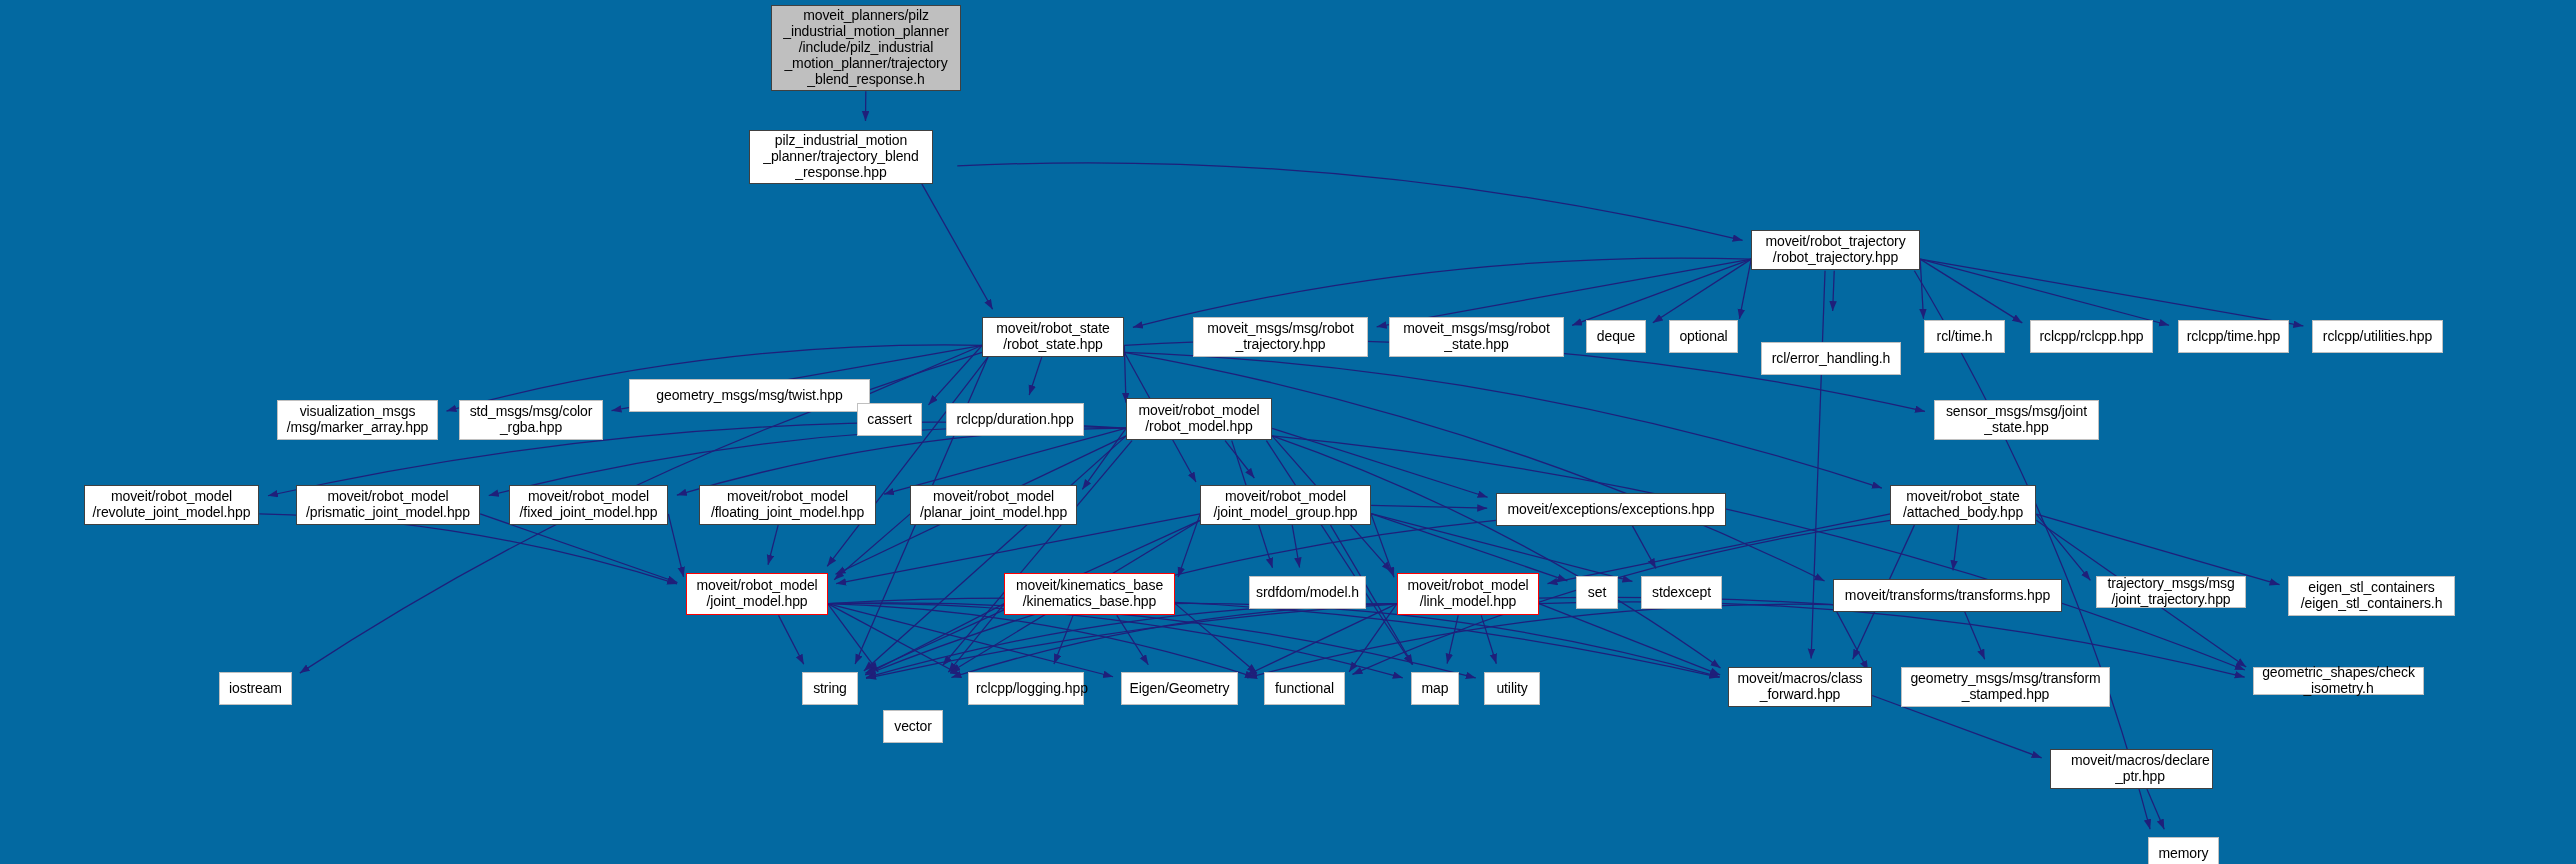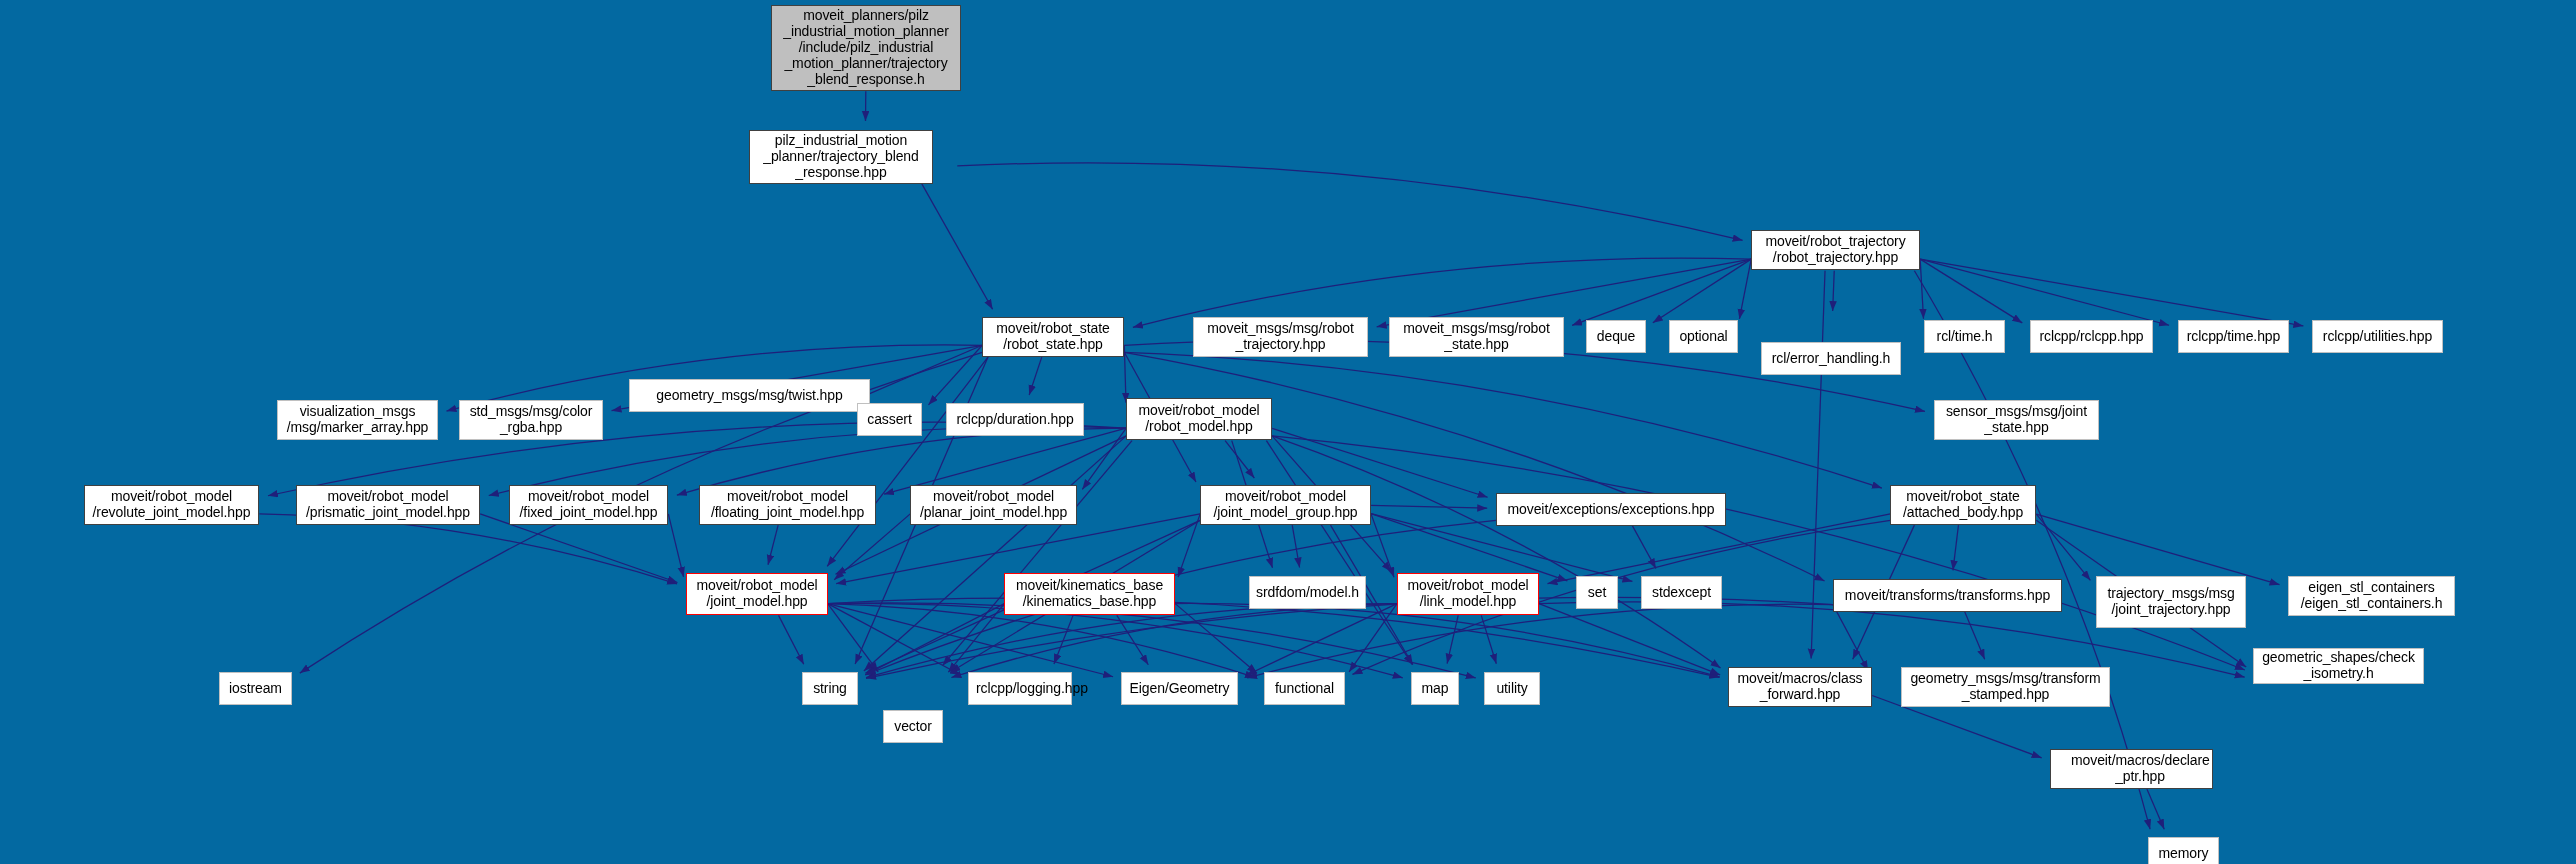--- a/index.html
+++ b/index.html
@@ -202,36 +202,36 @@
       <div class="node red" style="left: 686px; top: 573px; width: 142px; height: 42px;"><span>moveit/robot_model
 /joint_model.hpp</span></div>
       <div class="node red" style="left: 1004px; top: 573px; width: 171px; height: 42px;"><span>moveit/kinematics_base
 /kinematics_base.hpp</span></div>
       <div class="node" style="left: 1249px; top: 576px; width: 117px; height: 33px;"><span>srdfdom/model.h</span></div>
       <div class="node red" style="left: 1397px; top: 573px; width: 142px; height: 42px;"><span>moveit/robot_model
 /link_model.hpp</span></div>
       <div class="node" style="left: 1576px; top: 576px; width: 42px; height: 33px; text-align: center;"><span>set</span></div>
       <div class="node" style="left: 1641px; top: 576px; width: 81px; height: 33px;"><span>stdexcept</span></div>
       <div class="node dark" style="left: 1833px; top: 579px; width: 229px; height: 33px;"><span>moveit/transforms/transforms.hpp</span></div>
-      <div class="node" style="left: 2096px; top: 576px; width: 150px; height: 52px;"><span>trajectory_msgs/msg
+      <div class="node" style="left: 2096px; top: 576px; width: 150px; height: 32px;"><span>trajectory_msgs/msg
 /joint_trajectory.hpp</span></div>
       <div class="node" style="left: 2288px; top: 576px; width: 167px; height: 40px;"><span>eigen_stl_containers
 /eigen_stl_containers.h</span></div>
       <div class="node" style="left: 219px; top: 672px; width: 73px; height: 33px;"><span>iostream</span></div>
       <div class="node" style="left: 802px; top: 672px; width: 56px; height: 33px;"><span>string</span></div>
       <div class="node" style="left: 883px; top: 672px; width: 60px; height: 33px; margin-top: 38px;"><span>vector</span></div>
-      <div class="node" style="left: 968px; top: 672px; width: 104px; height: 33px; padding-left: 7px;"><span>rclcpp/logging.hpp</span></div>
+      <div class="node" style="left: 968px; top: 672px; width: 116px; height: 33px; padding-left: 7px;"><span>rclcpp/logging.hpp</span></div>
       <div class="node" style="left: 1121px; top: 672px; width: 117px; height: 33px;"><span>Eigen/Geometry</span></div>
       <div class="node" style="left: 1264px; top: 672px; width: 81px; height: 33px;"><span>functional</span></div>
       <div class="node" style="left: 1411px; top: 672px; width: 48px; height: 33px;"><span>map</span></div>
       <div class="node" style="left: 1484px; top: 672px; width: 56px; height: 33px;"><span>utility</span></div>
       <div class="node dark" style="left: 1728px; top: 667px; width: 144px; height: 40px;"><span>moveit/macros/class
 _forward.hpp</span></div>
       <div class="node" style="left: 1901px; top: 667px; width: 209px; height: 40px;"><span>geometry_msgs/msg/transform
 _stamped.hpp</span></div>
-      <div class="node" style="left: 2253px; top: 648px; width: 171px; height: 36px; justify-content: flex-end;"><span>geometric_shapes/check
+      <div class="node" style="left: 2253px; top: 667px; width: 171px; height: 28px; justify-content: flex-end;"><span>geometric_shapes/check
 _isometry.h</span></div>
       <div class="node dark" style="left: 2050px; top: 749px; width: 163px; height: 40px; padding-left: 20px;"><span>moveit/macros/declare
 _ptr.hpp</span></div>
       <div class="node" style="left: 2148px; top: 837px; width: 71px; height: 33px;"><span>memory</span></div>
     </div>
 </div>
 
 
 </body></html>

